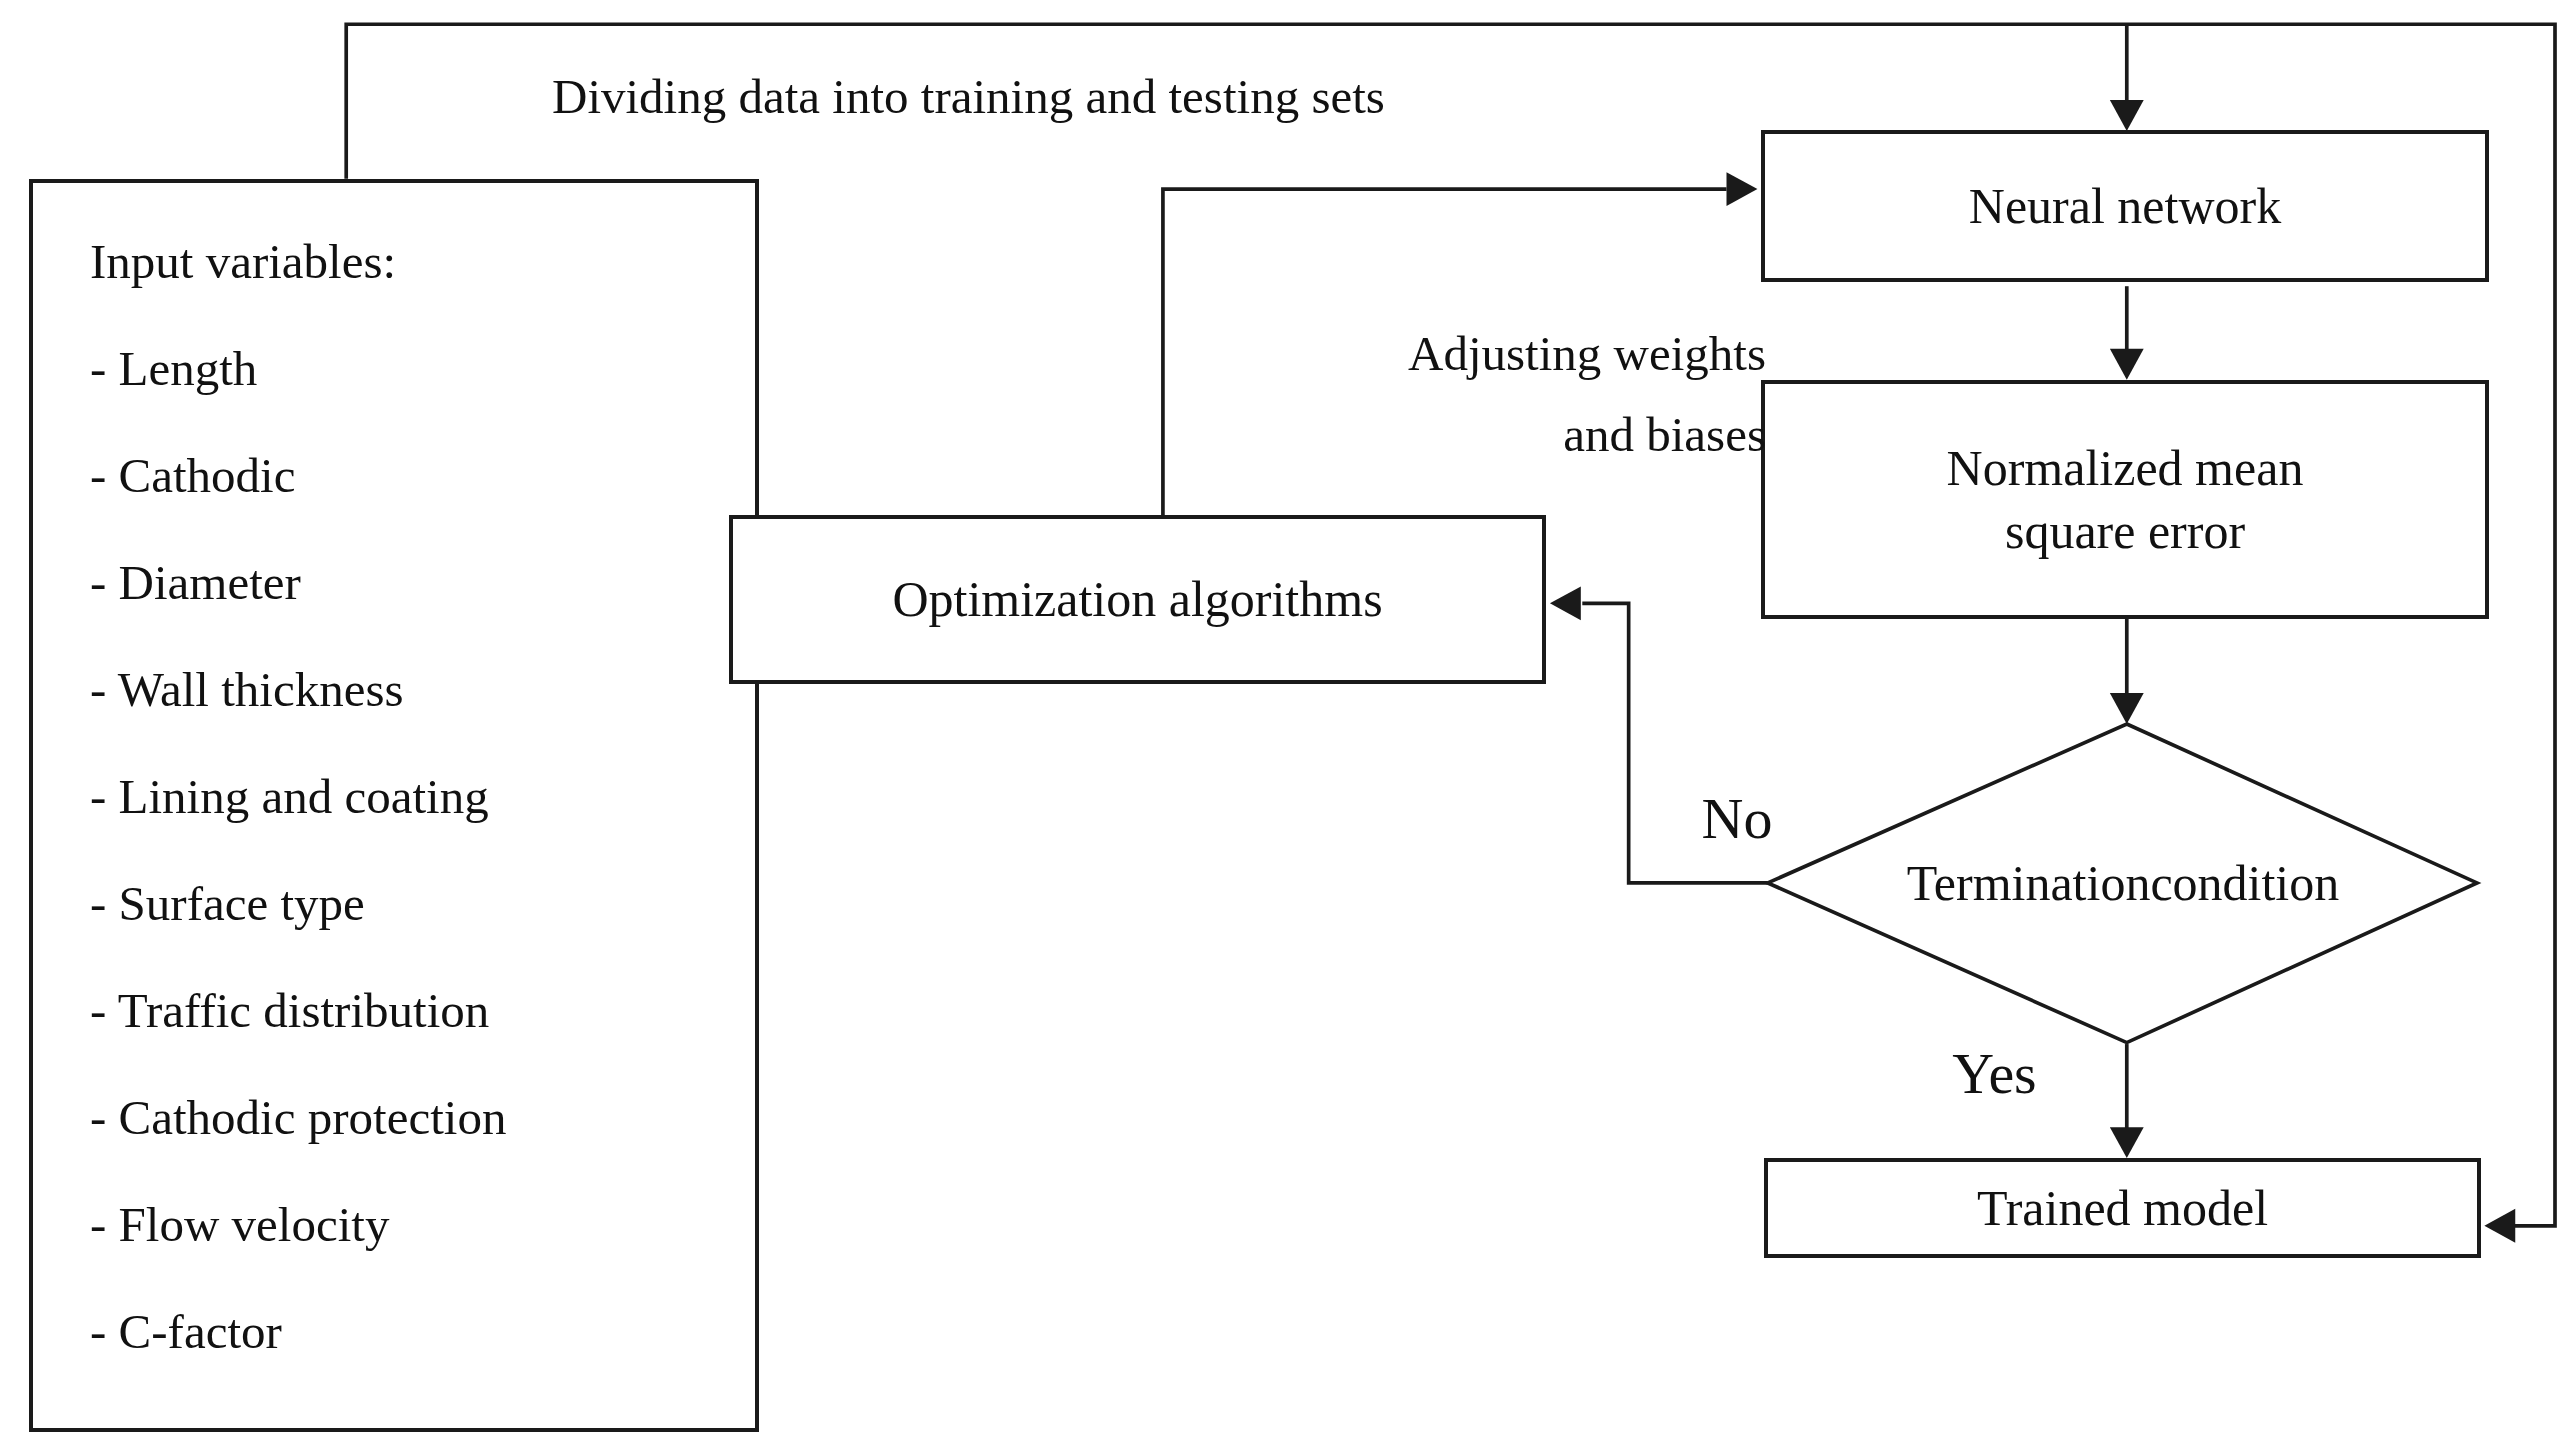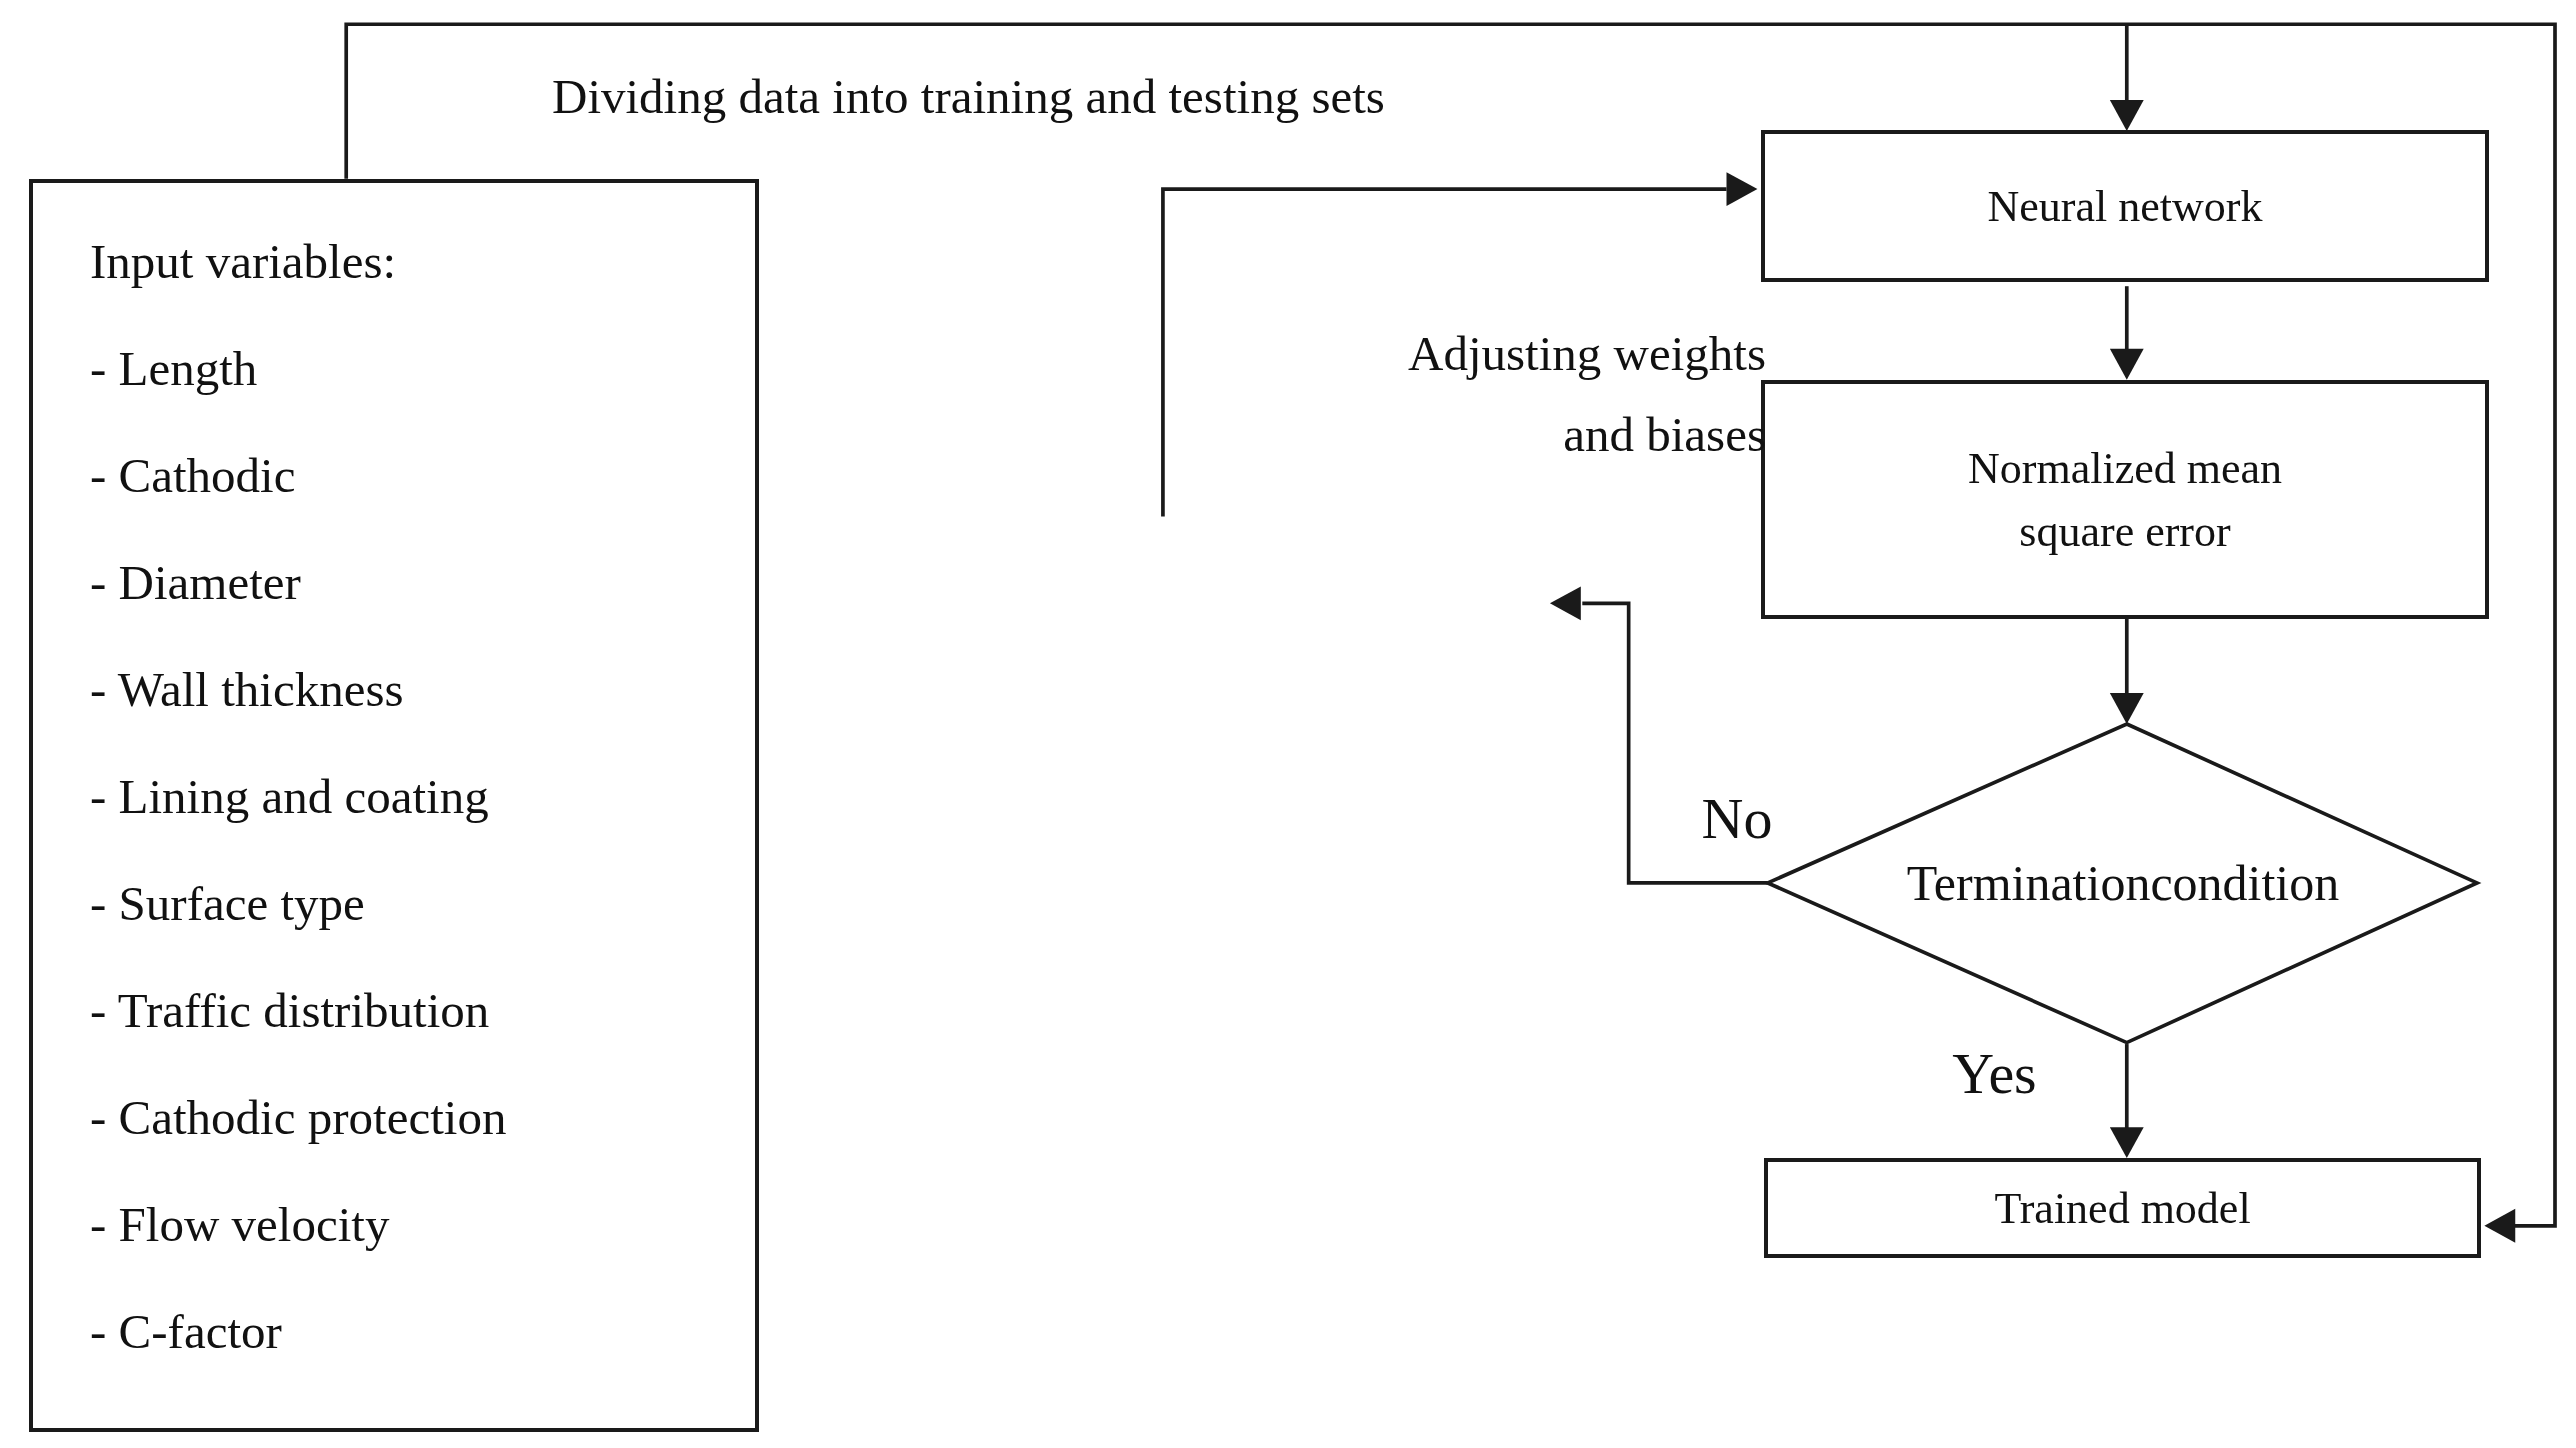--- a/index.html
+++ b/index.html
@@ -26,21 +26,21 @@
     position: absolute;
     background: #ffffff;
     border: 4.4px solid #1a1a1a;
     box-sizing: border-box;
     display: flex;
     flex-direction: column;
     align-items: center;
     justify-content: center;
     text-align: center;
     z-index: 2;
-    font-size: 44px;
+    font-size: 50px;
     line-height: 63px;
   }
   .floating-label {
     position: absolute;
     z-index: 3;
     font-size: 58px;
     text-align: center;
   }
   .diamond-label {
     position: absolute;
@@ -162,20 +162,23 @@
 
   <div class="node" style="left:1761px; top:130px; width:728px; height:152px;">
     <span>Neural network</span>
   </div>
 
   <div class="node" style="left:1761px; top:380px; width:728px; height:239px;">
     <span>Normalized mean</span>
     <span>square error</span>
   </div>
 
+  <div class="node" style="left:729px; top:515px; width:817px; height:169px;">
+    <span>Optimization algorithms</span>
+  </div>
 
   <div class="node" style="left:1764px; top:1158px; width:717px; height:100px;">
     <span>Trained model</span>
   </div>
 
   <div class="diamond-label" style="left:1768px; top:724px; width:710px; height:319px;">
     <span>Termination</span>
     <span>condition</span>
   </div>
 

